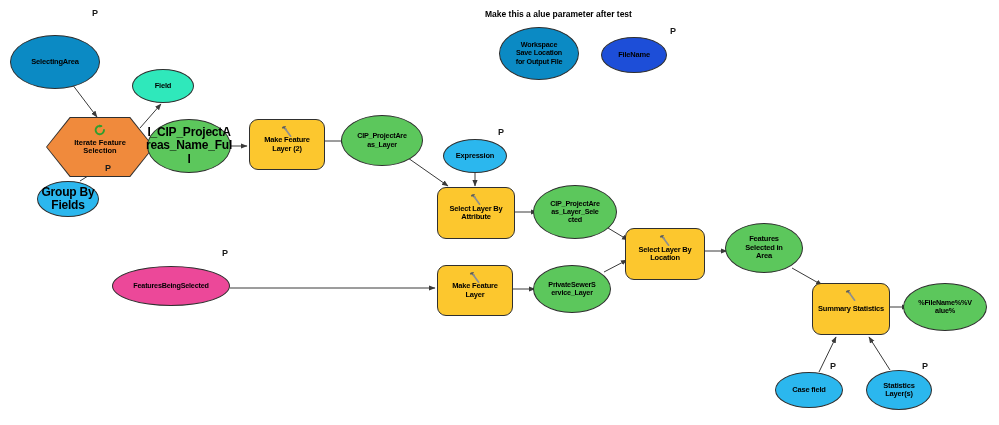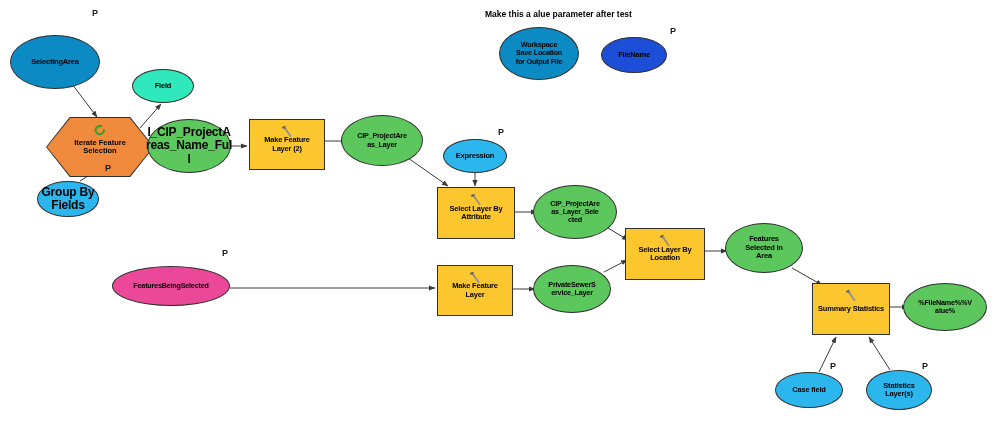--- a/index.html
+++ b/index.html
@@ -34,21 +34,21 @@
     line-height: 1.12;
     letter-spacing: -0.2px;
     white-space: pre-line;
     z-index: 2;
   }
   .ellipse {
     border-radius: 50%;
     border: 1px solid #2f2f2f;
   }
   .rect {
-    border-radius: 0;
+    border-radius: 9px;
     border: 1px solid #2f2f2f;
   }
   .hexwrap {
     position: absolute;
     z-index: 2;
   }
   .hexwrap .hexborder {
     position: absolute;
     left: 0; top: 0;
     width: 100%;

